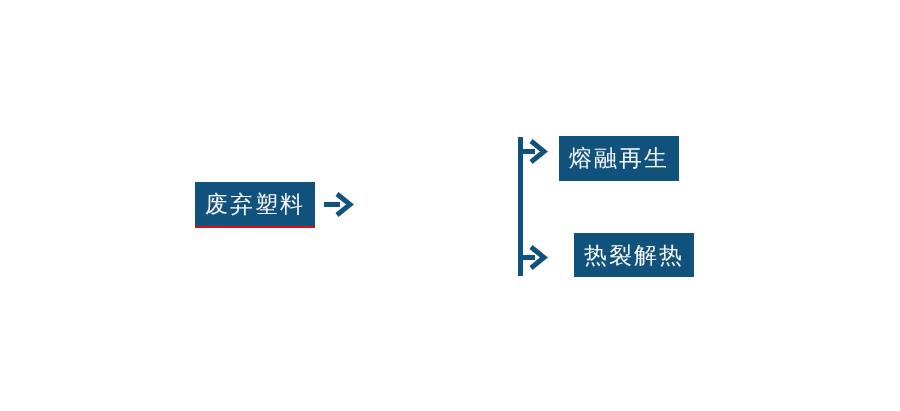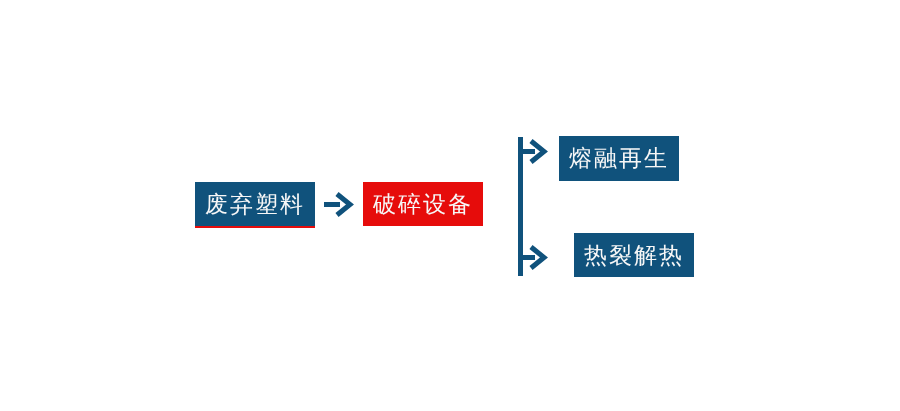--- a/index.html
+++ b/index.html
@@ -74,23 +74,20 @@
     <g>
       <line x1="521" y1="257.5" x2="535" y2="257.5"></line>
       <path d="M531,247 L544,257.5 L531,268"></path>
     </g>
   </svg>
 
   <div class="node node--blue node--accent" style="left:195px; top:182px;">
     <span class="node-label">废弃塑料</span>
   </div>
 
-  <div class="node node--red" style="left:363px; top:182px;">
-    <span class="node-label">破碎设备</span>
-  </div>
 
   <div class="node node--blue" style="left:559px; top:136px; height:45px;">
     <span class="node-label">熔融再生</span>
   </div>
 
   <div class="node node--blue" style="left:574px; top:233px;">
     <span class="node-label">热裂解热</span>
   </div>
 
 </div>

